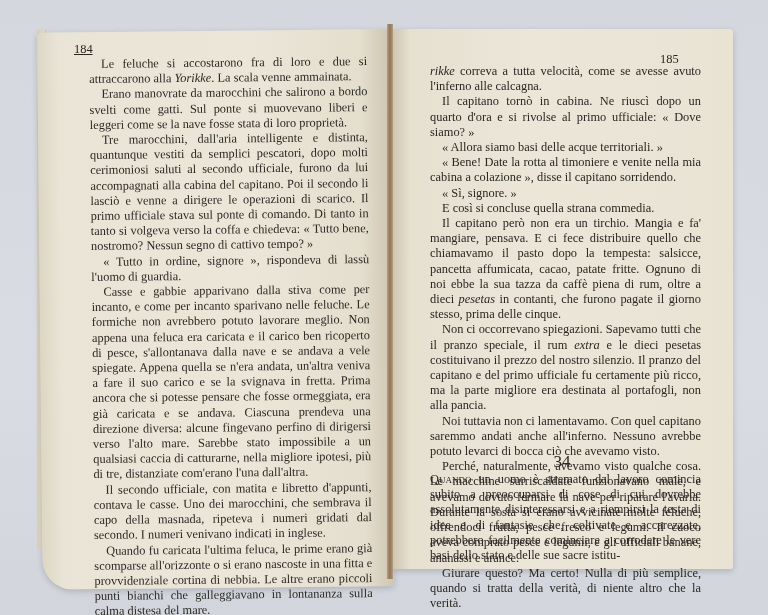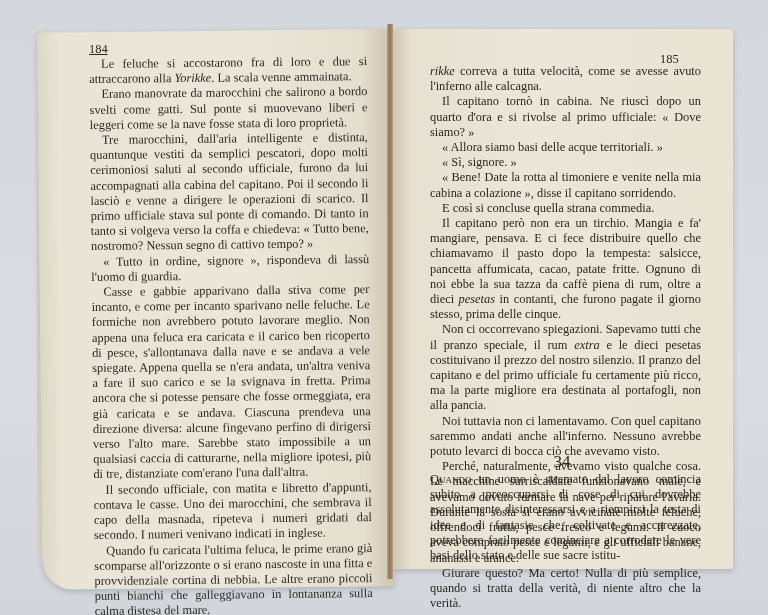--- a/index.html
+++ b/index.html
@@ -42,21 +42,21 @@
   .text {
     position: absolute;
     font-size: 12.4px; line-height: 15.2px;
     text-align: justify;
     hyphens: manual;
   }
   .text-left { left: 89px; top: 44px; width: 278px; transform: rotate(-0.6deg); transform-origin: left top; }
   .text-right { left: 430px; top: 51px; width: 271px; }
 
   .pnum { font-size: 12.4px; }
-  .pnum-left { position: absolute; left: 89px; top: 42px; text-decoration: underline; }
+  .pnum-left { position: absolute; left: 74px; top: 42px; text-decoration: underline; }
   .pnum-right { position: absolute; left: 660px; top: 52px; }
 
   p { margin: 0; text-indent: 12px; }
   p.noindent { text-indent: 0; }
   i { font-style: italic; }
 
   .chapter-num {
     position: absolute; left: 392px; width: 340px; top: 452px;
     text-align: center; font-size: 17px;
   }
@@ -81,22 +81,22 @@
       <p><span>Casse e gabbie apparivano dalla stiva come per incanto, e come per incanto sparivano nelle feluche. Le formiche non avrebbero potuto lavorare meglio. Non appena una feluca era caricata e il carico ben ricoperto di pesce, s'allontanava dalla nave e se andava a vele spiegate. Appena quella se n'era andata, un'altra veniva a fare il suo carico e se la svignava in fretta. Prima ancora che si potesse pensare che fosse ormeggiata, era già caricata e se andava. Ciascuna prendeva una direzione diversa: alcune fingevano perfino di dirigersi verso l'alto mare. Sarebbe stato impossibile a un qualsiasi caccia di catturarne, nella migliore ipotesi, più di tre, distanziate com'erano l'una dall'altra.</span><i></i><span></span></p>
       <p><span>Il secondo ufficiale, con matita e libretto d'appunti, contava le casse. Uno dei marocchini, che sembrava il capo della masnada, ripeteva i numeri gridati dal secondo. I numeri venivano indicati in inglese.</span><i></i><span></span></p>
       <p><span>Quando fu caricata l'ultima feluca, le prime erano già scomparse all'orizzonte o si erano nascoste in una fitta e provvidenziale cortina di nebbia. Le altre erano piccoli punti bianchi che galleggiavano in lontananza sulla calma distesa del mare.</span><i></i><span></span></p>
     </div>
 
   <div class="pnum pnum-right">185</div>
   <div class="text text-right" id="right-text" style="top:64px;">
       <p class="noindent"><span></span><i>rikke</i><span> correva a tutta velocità, come se avesse avuto l'inferno alle calcagna.</span></p>
       <p><span>Il capitano tornò in cabina. Ne riuscì dopo un quarto d'ora e si rivolse al primo ufficiale: « Dove siamo? »</span><i></i><span></span></p>
       <p><span>« Allora siamo basi delle acque territoriali. »</span><i></i><span></span></p>
+      <p><span>« Bene! Date la rotta al timoniere e venite nella mia cabina a colazione », disse il capitano sorridendo.</span><i></i><span></span></p>
       <p><span>« Sì, signore. »</span><i></i><span></span></p>
-      <p><span>« Bene! Date la rotta al timoniere e venite nella mia cabina a colazione », disse il capitano sorridendo.</span><i></i><span></span></p>
       <p><span>E così si concluse quella strana commedia.</span><i></i><span></span></p>
       <p><span>Il capitano però non era un tirchio. Mangia e fa' mangiare, pensava. E ci fece distribuire quello che chiamavamo il pasto dopo la tempesta: salsicce, pancetta affumicata, cacao, patate fritte. Ognuno di noi ebbe la sua tazza da caffè piena di rum, oltre a dieci </span><i>pesetas</i><span> in contanti, che furono pagate il giorno stesso, prima delle cinque.</span></p>
       <p><span>Non ci occorrevano spiegazioni. Sapevamo tutti che il pranzo speciale, il rum </span><i>extra</i><span> e le dieci pesetas costituivano il prezzo del nostro silenzio. Il pranzo del capitano e del primo ufficiale fu certamente più ricco, ma la parte migliore era destinata al portafogli, non alla pancia.</span></p>
       <p><span>Noi tuttavia non ci lamentavamo. Con quel capitano saremmo andati anche all'inferno. Nessuno avrebbe potuto levarci di bocca ciò che avevamo visto.</span><i></i><span></span></p>
       <p><span>Perché, naturalmente, avevamo visto qualche cosa. Le macchine surriscaldate funzionavano male, e avevamo dovuto fermare la nave per riparare l'avaria. Durante la sosta si erano avvicinate molte feluche, offrendoci frutta, pesce fresco e legumi. Il cuoco aveva comprato pesce e legumi, e gli ufficiali banane, ananassi e arance.</span><i></i><span></span></p>
       <p><span>Giurare questo? Ma certo! Nulla di più semplice, quando si tratta della verità, di niente altro che la verità.</span><i></i><span></span></p>
     </div>
 
   <div class="chapter-num">34</div>
   <div class="text text-right chapter-text">

